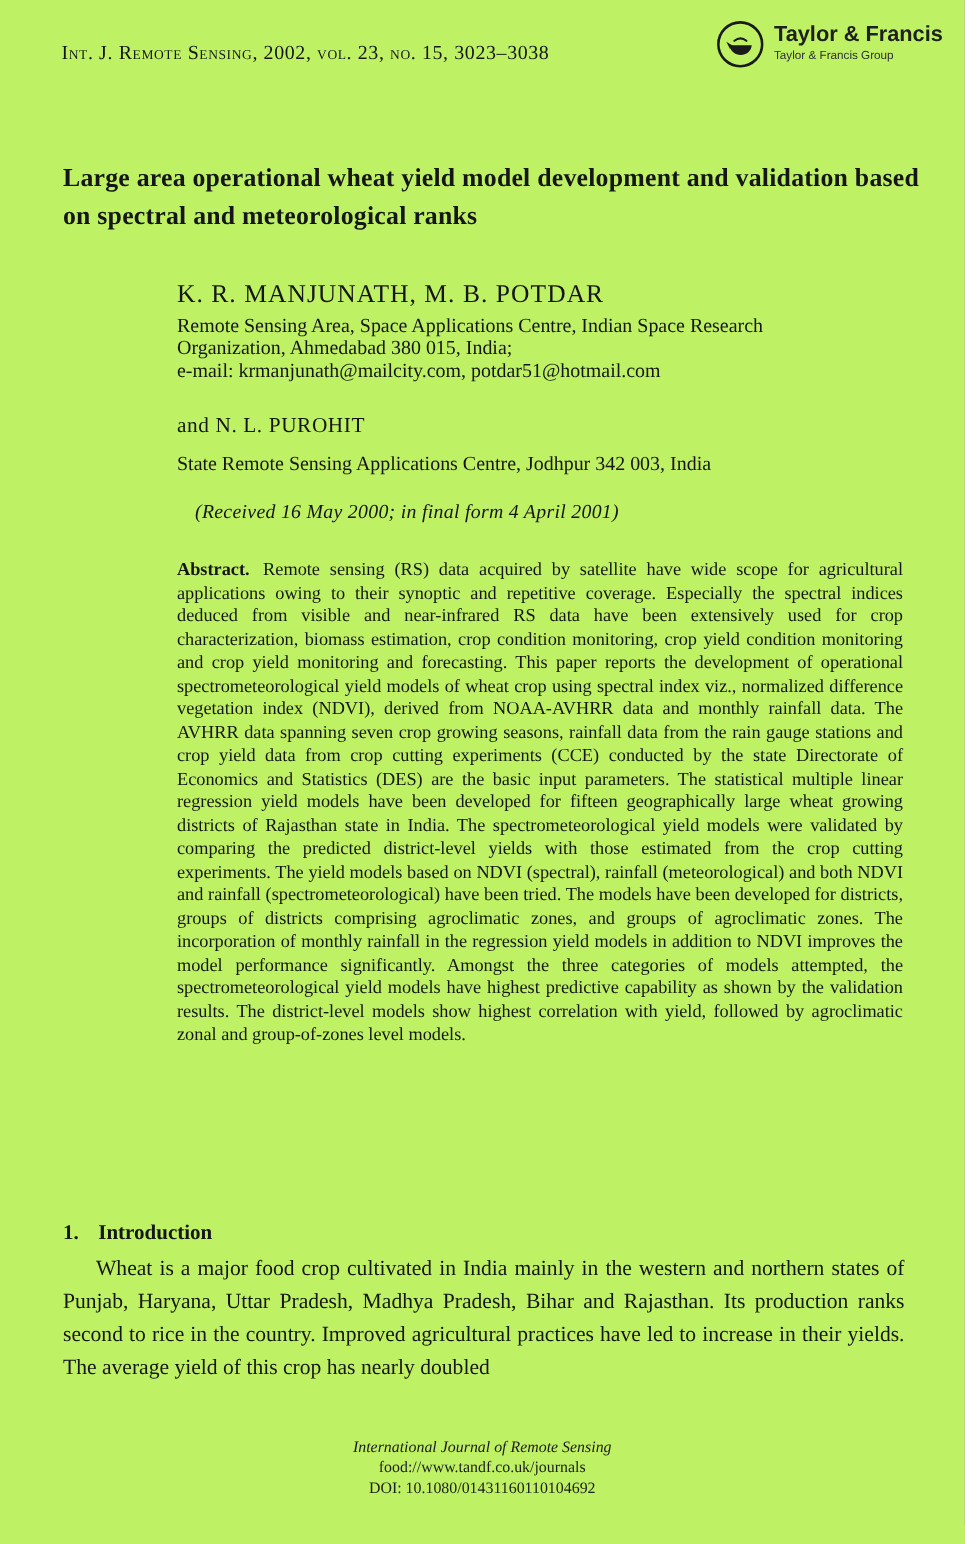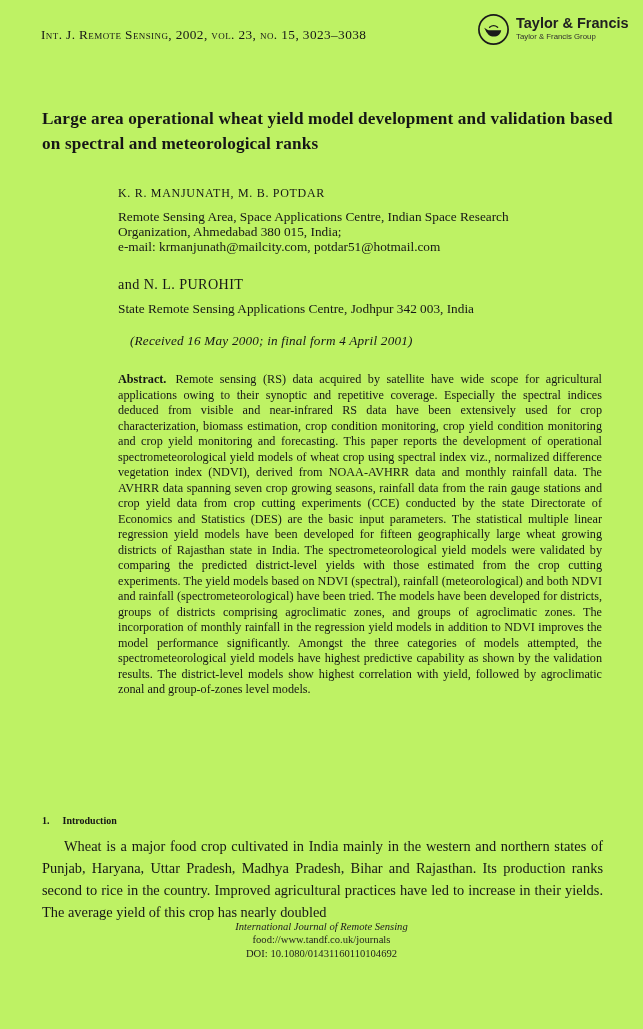--- a/index.html
+++ b/index.html
@@ -47,21 +47,21 @@
   
   .title {
     top: 106px; left: 42px; width: 572px;
     font-size: 17.2px; font-weight: bold;
     line-height: 25px; letter-spacing: 0.15px;
   }
 
   
   .authors-primary {
     top: 186px; left: 118px;
-    font-size: 12px; letter-spacing: 0.7px; white-space: nowrap;
+    font-size: 17px; letter-spacing: 0.7px; white-space: nowrap;
   }
   .affiliation-primary {
     top: 209px; left: 118px; width: 500px;
     font-size: 13.3px; line-height: 15.2px;
   }
   .authors-secondary {
     top: 276px; left: 118px;
     font-size: 14.2px; letter-spacing: 0.4px; white-space: nowrap;
   }
   .affiliation-secondary {
@@ -77,32 +77,32 @@
   .abstract {
     top: 372px; left: 118px; width: 484px;
     font-size: 12.2px; line-height: 15.5px;
     text-align: justify;
   }
   .abstract .label { font-weight: bold; margin-right: 9px; }
 
   
   .section-heading {
     top: 815px; left: 42px;
-    font-size: 10px; font-weight: bold;
+    font-size: 14px; font-weight: bold;
   }
   .section-heading .num { margin-right: 13px; }
   .intro-paragraph {
     top: 835px; left: 42px; width: 561px;
     font-size: 14.4px; line-height: 22px;
     text-align: justify; text-indent: 22px;
   }
 
   
   .footer {
-    top: 920px; left: 0; width: 643px;
+    top: 959px; left: 0; width: 643px;
     text-align: center;
     font-size: 10.6px; line-height: 13.4px;
     color: #1c1c1c;
   }
   .footer .journal-name { font-style: italic; }
 </style>
 </head>
 <body>
 
 <div class="page">

